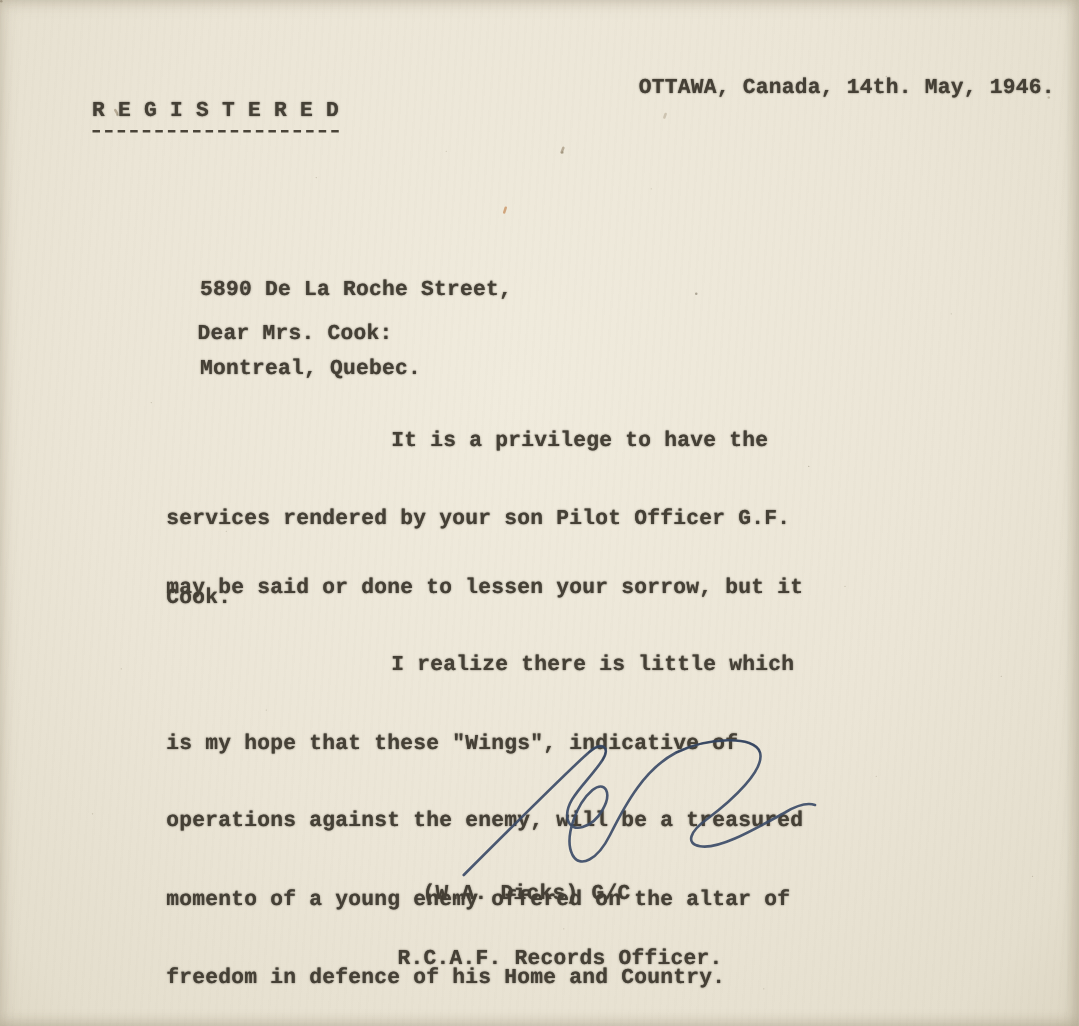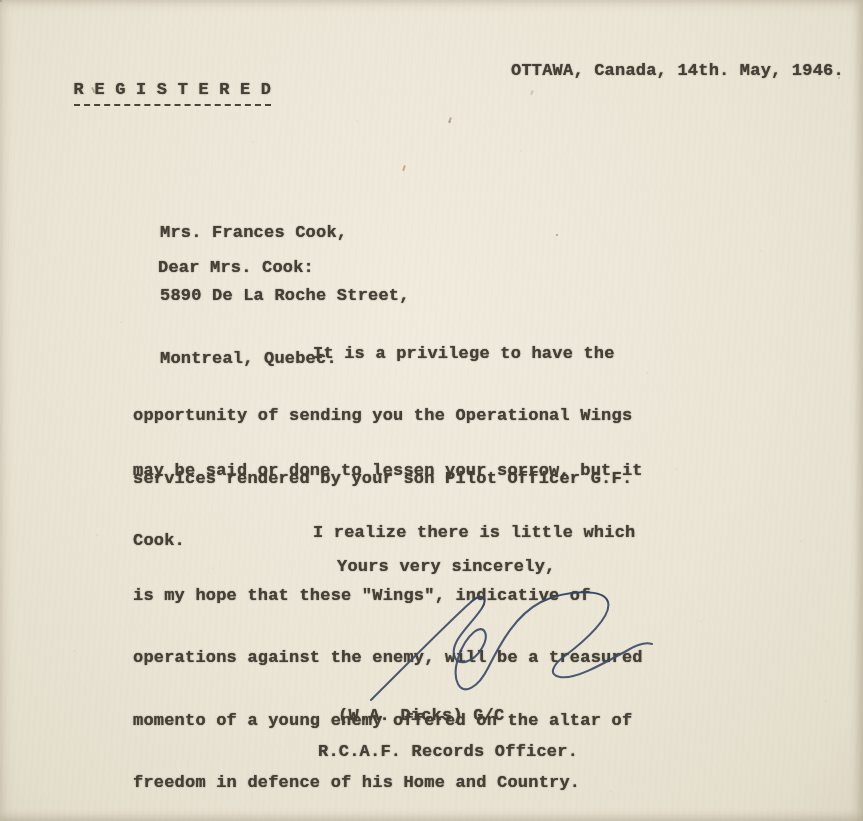--- a/index.html
+++ b/index.html
@@ -80,44 +80,41 @@
   <div class="tick t3"></div>
   <div class="tick t4"></div>
 
   <div class="tw registered" style="left:32px;top:59px;">
     <span>R E G I S T E R E D</span>
   </div>
 
   <div class="tw" style="left:511px;top:61px;">OTTAWA, Canada, 14th. May, 1946.</div>
 
   <div class="tw addr" style="left:160px;top:180px;">
-    <div class="ln">Mrs. Frances Cook,</div>
     <div class="ln">5890 De La Roche Street,</div>
     <div class="ln">Montreal, Quebec.</div>
   </div>
 
   <div class="tw" style="left:158px;top:258px;text-align:center;">Dear Mrs. Cook:</div>
 
   <div class="tw para" style="left:133px;top:302px;">
     <div class="ln indent">It is a privilege to have the</div>
-    <div class="ln">opportunity of sending you the Operational Wings</div>
     <div class="ln">services rendered by your son Pilot Officer G.F.</div>
     <div class="ln">Cook.</div>
   </div>
 
   <div class="tw para" style="left:133px;top:419px;">
     <div class="ln">may be said or done to lessen your sorrow, but it</div>
     <div class="ln indent">I realize there is little which</div>
     <div class="ln">is my hope that these "Wings", indicative of</div>
     <div class="ln">operations against the enemy, will be a treasured</div>
     <div class="ln">momento of a young enemy offered on the altar of</div>
     <div class="ln">freedom in defence of his Home and Country.</div>
   </div>
 
-  <div class="tw" style="left:337px;top:557px;">Yours very sincerely,</div>
 
   <div class="sig">
     <svg width="300" height="130" viewBox="0 0 300 130" xmlns="http://www.w3.org/2000/svg">
       <path d="M 15 120
                C 50 85, 100 35, 115 22
                C 125 13, 133 17, 126 28
                C 115 45, 95 60, 98 75
                C 101 88, 118 82, 126 68
                C 134 54, 128 44, 118 52
                C 105 63, 95 90, 102 104
@@ -127,15 +124,15 @@
                C 256 36, 230 60, 210 75
                C 196 85, 192 95, 204 97
                C 220 100, 250 82, 272 70
                C 282 64, 290 62, 296 64" fill="none" stroke="#3c4c68" stroke-width="2.1" stroke-linecap="round" stroke-linejoin="round" opacity="0.92"></path>
       <path d="M 115 22 C 125 13, 133 17, 126 28 M 185 22 C 210 10, 248 8, 252 22" fill="none" stroke="#2c3c57" stroke-width="1.2" stroke-linecap="round" opacity="0.6"></path>
     </svg>
   </div>
 
   <div class="tw" style="left:338px;top:706px;">(W.A. Dicks) G/C</div>
 
-  <div class="tw" style="left:318px;top:742px;">R.C.A.F. Records Officer.</div>
+  <div class="tw" style="left:318px;top:758px;">R.C.A.F. Records Officer.</div>
 
 </div>
 
 </body></html>

